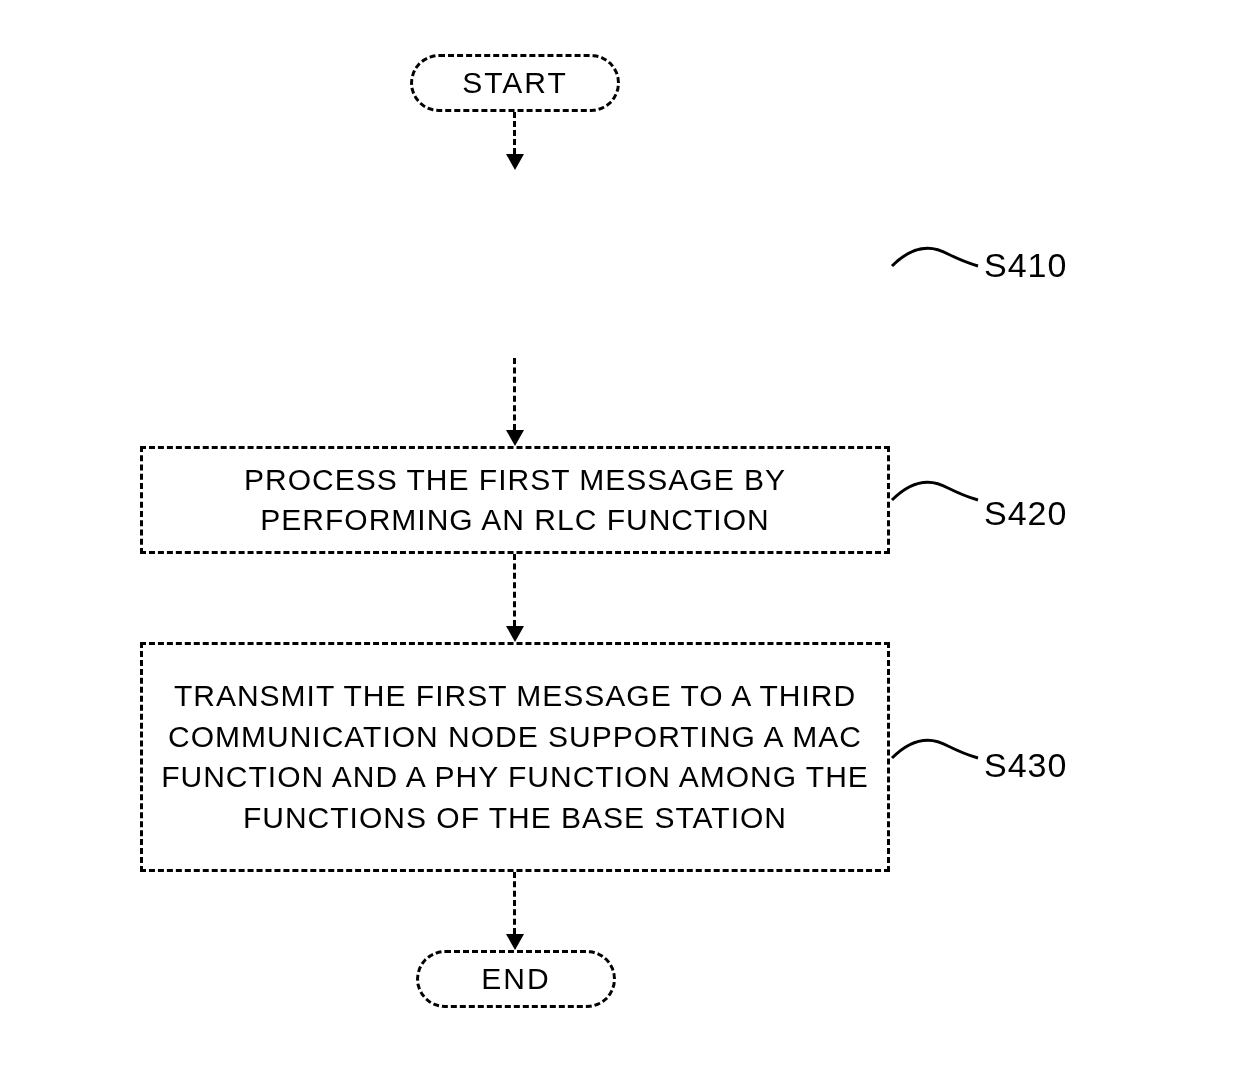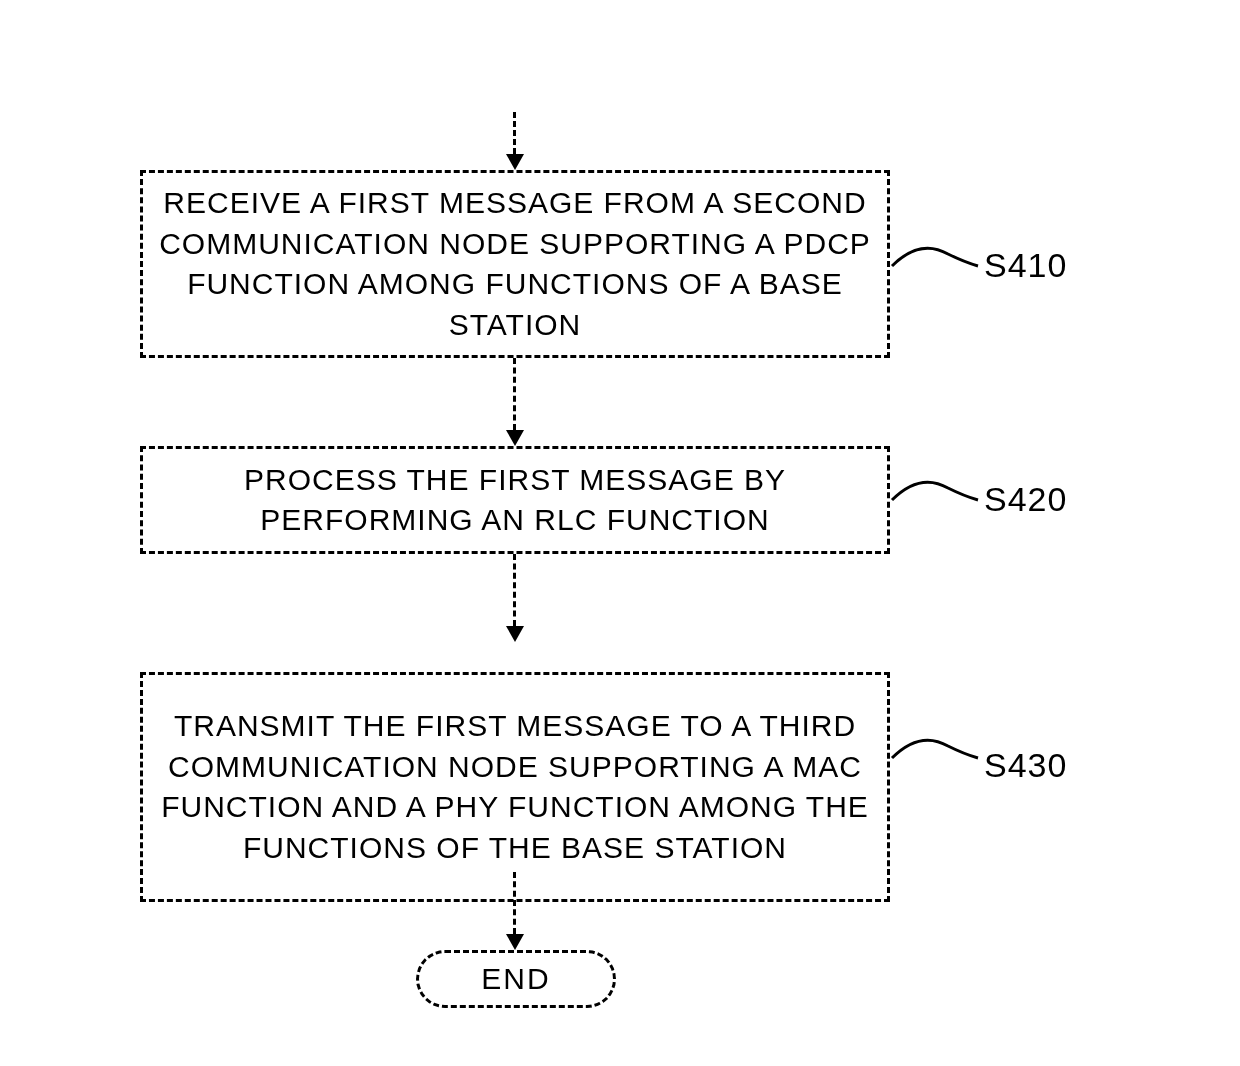--- a/index.html
+++ b/index.html
@@ -66,59 +66,59 @@
   }
   .leader {
     position: absolute;
   }
 </style>
 </head>
 <body>
 
 <div class="canvas">
 
+  <div class="terminator" style="left:410px; top:54px; width:210px; height:58px;">
+    <span>START</span>
+  </div>
 
   <div class="connector" style="left:513px; top:112px;">
     <div class="line" style="height:42px;"></div>
     <div class="arrowhead"></div>
   </div>
 
-  <div class="stepbox" style="left:140px; top:170px; width:750px; height:188px;">
-    <span>RECEIVE A FIRST MESSAGE FROM A SECOND COMMUNICATION NODE SUPPORTING A PDCP FUNCTION AMONG FUNCTIONS OF A BASE STATION</span>
-  </div>
 
   <svg class="leader" width="90" height="60" style="left:890px; top:236px;">
     <path d="M2 30 Q 30 2 58 18 Q 74 26 88 30" stroke="#000" stroke-width="3" fill="none"></path>
   </svg>
   <div class="step-label" style="left:984px; top:246px;">
     <span>S410</span>
   </div>
 
   <div class="connector" style="left:513px; top:358px;">
     <div class="line" style="height:72px;"></div>
     <div class="arrowhead"></div>
   </div>
 
   <div class="stepbox" style="left:140px; top:446px; width:750px; height:108px;justify-content:flex-end;">
     <span>PROCESS THE FIRST MESSAGE BY PERFORMING AN RLC FUNCTION</span>
   </div>
 
   <svg class="leader" width="90" height="60" style="left:890px; top:470px;">
     <path d="M2 30 Q 30 2 58 18 Q 74 26 88 30" stroke="#000" stroke-width="3" fill="none"></path>
   </svg>
-  <div class="step-label" style="left:984px; top:480px;">
+  <div class="step-label" style="left:984px; top:494px;">
     <span>S420</span>
   </div>
 
   <div class="connector" style="left:513px; top:554px;">
     <div class="line" style="height:72px;"></div>
     <div class="arrowhead"></div>
   </div>
 
-  <div class="stepbox" style="left:140px; top:672px; width:750px; height:230px;">
+  <div class="stepbox" style="left:140px; top:642px; width:750px; height:230px;">
     <span>TRANSMIT THE FIRST MESSAGE TO A THIRD COMMUNICATION NODE SUPPORTING A MAC FUNCTION AND A PHY FUNCTION AMONG THE FUNCTIONS OF THE BASE STATION</span>
   </div>
 
   <svg class="leader" width="90" height="60" style="left:890px; top:728px;">
     <path d="M2 30 Q 30 2 58 18 Q 74 26 88 30" stroke="#000" stroke-width="3" fill="none"></path>
   </svg>
   <div class="step-label" style="left:984px; top:746px;">
     <span>S430</span>
   </div>
 

